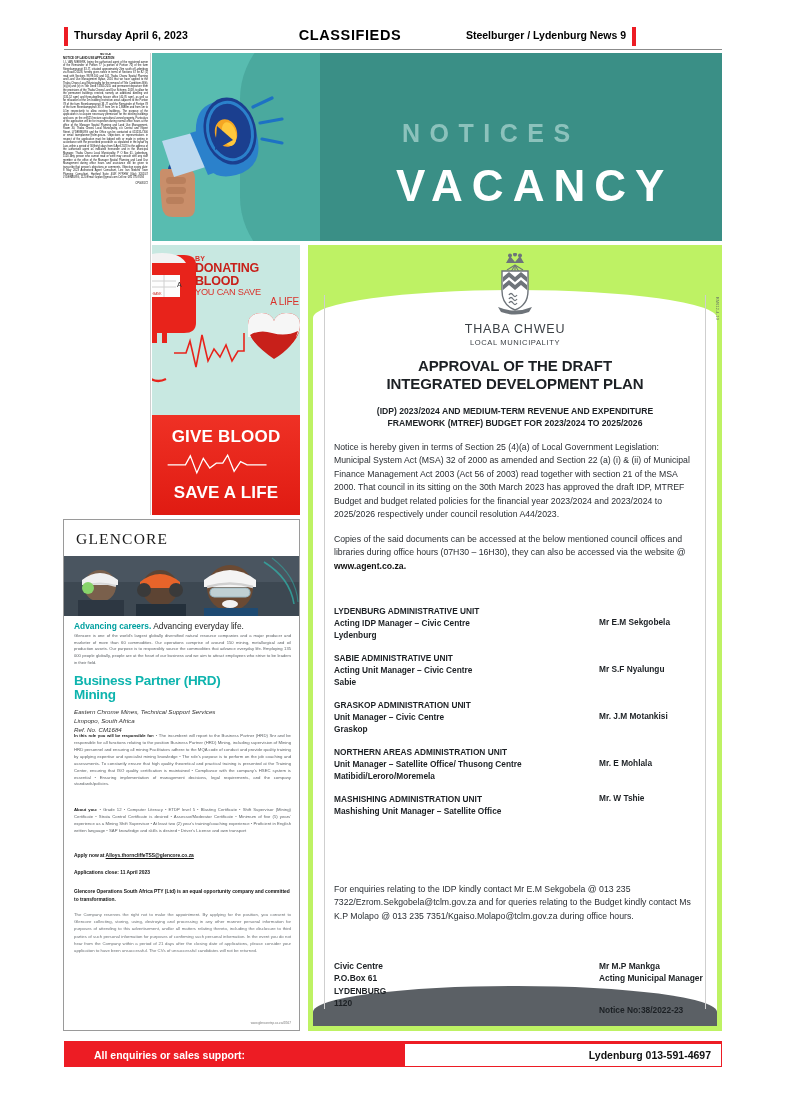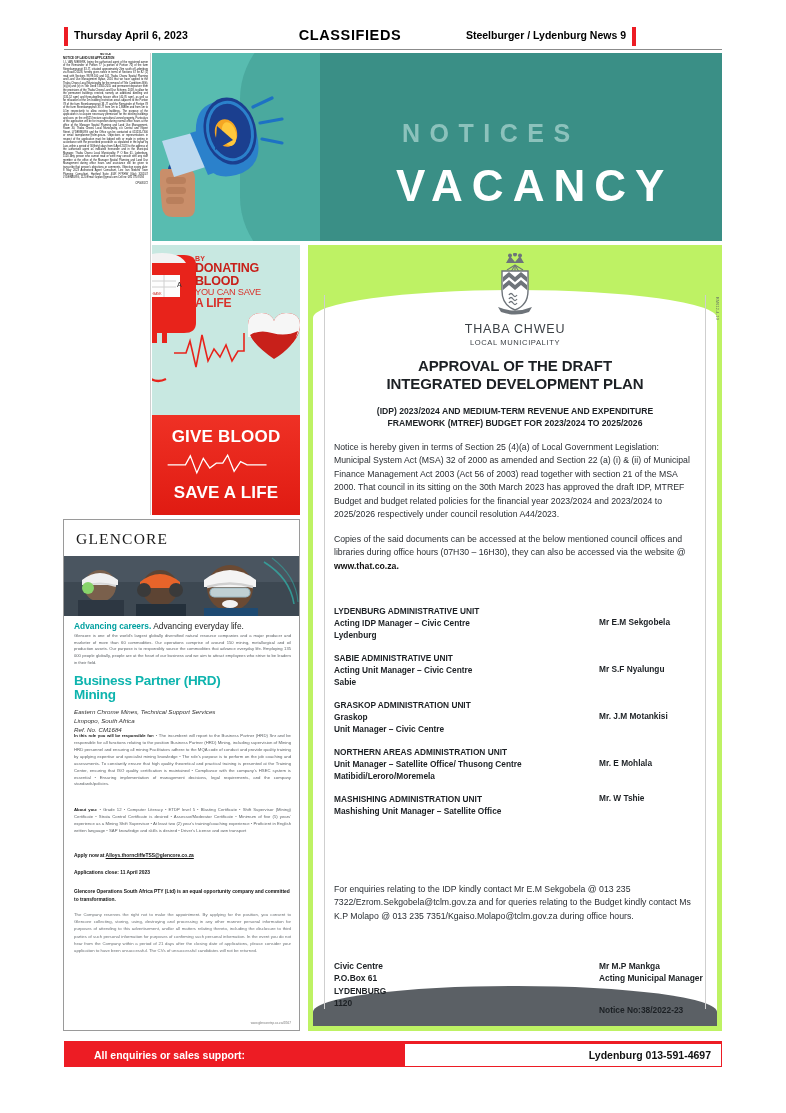--- a/index.html
+++ b/index.html
@@ -68,21 +68,21 @@
   
   .blood {
     position:absolute; left:152px; top:245px; width:148px; height:170px;
     background:#c8e8e1; overflow:hidden;
   }
   .blood-txt { position:absolute; left:43px; top:10px; width:104px; line-height:1.02; }
   .blood-txt .l1 { font-size:7px; font-weight:bold; color:#d9312a; letter-spacing:.2px; }
   .blood-txt .l2 { font-size:12.5px; font-weight:bold; color:#c8201a; letter-spacing:-.2px; }
   .blood-txt .l3 { font-size:12.5px; font-weight:bold; color:#c8201a; letter-spacing:-.2px; }
   .blood-txt .l4 { font-size:9.2px; font-weight:normal; color:#d9312a; letter-spacing:-.2px; }
-  .blood-txt .l5 { font-size:12px; font-weight:bold; color:#d9312a; letter-spacing:-.2px; }
+  .blood-txt .l5 { font-size:10px; font-weight:normal; color:#d9312a; letter-spacing:-.2px;text-align:right; }
   .giveblood {
     position:absolute; left:152px; top:415px; width:148px; height:100px;
     background:linear-gradient(180deg,#ef3125 0%,#e01b12 100%);
     overflow:hidden;
   }
   .giveblood .gb1 { position:absolute; left:0; right:0; top:12px; text-align:center;
     color:#fff; font-size:17px; font-weight:bold; letter-spacing:.2px; }
   .giveblood .gb2 { position:absolute; left:0; right:0; top:68px; text-align:center;
     color:#fff; font-size:17px; font-weight:bold; letter-spacing:.2px; }
 
@@ -382,40 +382,40 @@
       <div>APPROVAL OF THE DRAFT</div>
       <div>INTEGRATED DEVELOPMENT PLAN</div>
     </div>
     <div class="muni-h2">
       <div>(IDP) 2023/2024 AND MEDIUM-TERM REVENUE AND EXPENDITURE</div>
       <div>FRAMEWORK (MTREF) BUDGET FOR 2023/2024 TO 2025/2026</div>
     </div>
 
     <div class="muni-body">
       <p>Notice is hereby given in terms of Section 25 (4)(a) of Local Government Legislation: Municipal System Act (MSA) 32 of 2000 as amended and Section 22 (a) (i) &amp; (ii) of Municipal Finance Management Act 2003 (Act 56 of 2003) read together with section 21 of the MSA 2000. That council in its sitting on the 30th March 2023 has approved the draft IDP, MTREF Budget and budget related policies for the financial year 2023/2024 and 2023/2024 to 2025/2026 respectively under council resolution A44/2023.</p>
-      <p><span>Copies of the said documents can be accessed at the below mentioned council offices and libraries during office hours (07H30 – 16H30), they can also be accessed via the website @ </span><b>www.that.co.za.</b></p>
+      <p><span>Copies of the said documents can be accessed at the below mentioned council offices and libraries during office hours (07H30 – 16H30), they can also be accessed via the website @ </span><b>www.agent.co.za.</b></p>
     </div>
 
     <div class="units">
       <div class="unit">
         <div class="u-head">LYDENBURG ADMINISTRATIVE UNIT</div>
         <div class="u-line">Acting IDP Manager – Civic Centre</div>
         <div class="u-line">Lydenburg</div>
         <div class="u-person row2">Mr E.M Sekgobela</div>
       </div>
       <div class="unit">
         <div class="u-head">SABIE ADMINISTRATIVE UNIT</div>
         <div class="u-line">Acting Unit Manager – Civic Centre</div>
         <div class="u-line">Sabie</div>
         <div class="u-person row2">Mr S.F Nyalungu</div>
       </div>
       <div class="unit">
         <div class="u-head">GRASKOP ADMINISTRATION UNIT</div>
+        <div class="u-line">Unit Manager – Civic Centre</div>
         <div class="u-line">Graskop</div>
-        <div class="u-line">Unit Manager – Civic Centre</div>
         <div class="u-person row2">Mr. J.M Motankisi</div>
       </div>
       <div class="unit">
         <div class="u-head">NORTHERN AREAS ADMINISTRATION UNIT</div>
         <div class="u-line">Unit Manager – Satellite Office/ Thusong Centre</div>
         <div class="u-line">Matibidi/Leroro/Moremela</div>
         <div class="u-person row2">Mr. E Mohlala</div>
       </div>
       <div class="unit">
         <div class="u-head">MASHISHING ADMINISTRATION UNIT</div>

